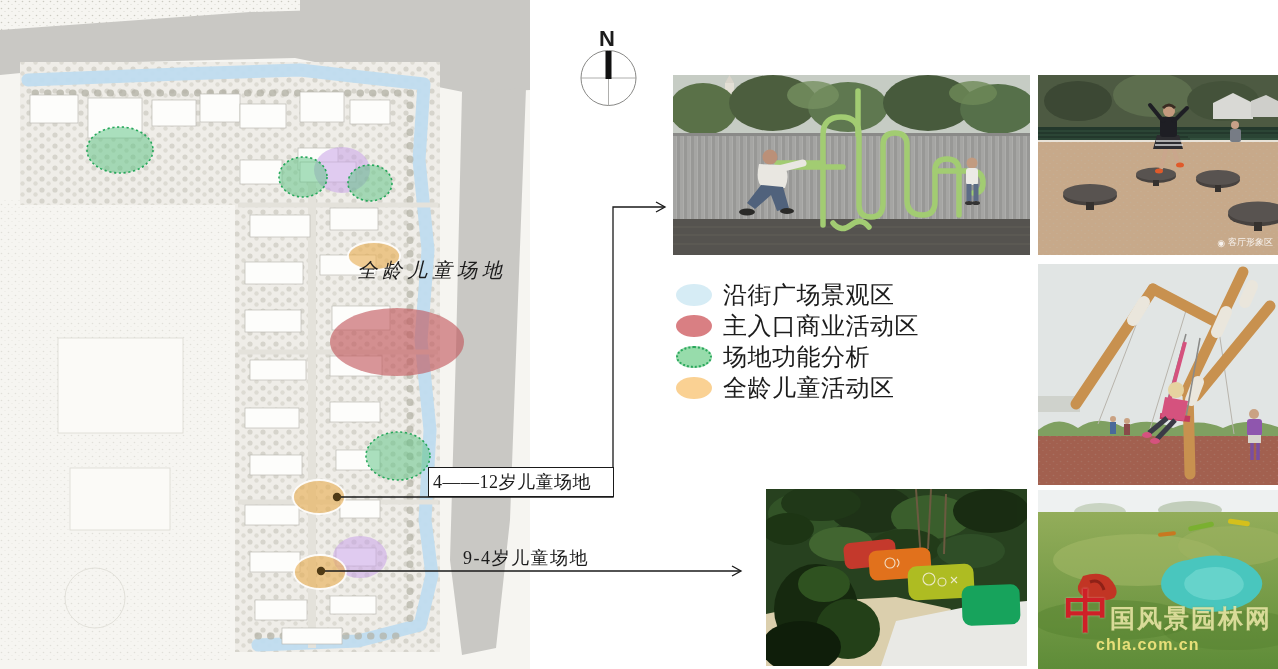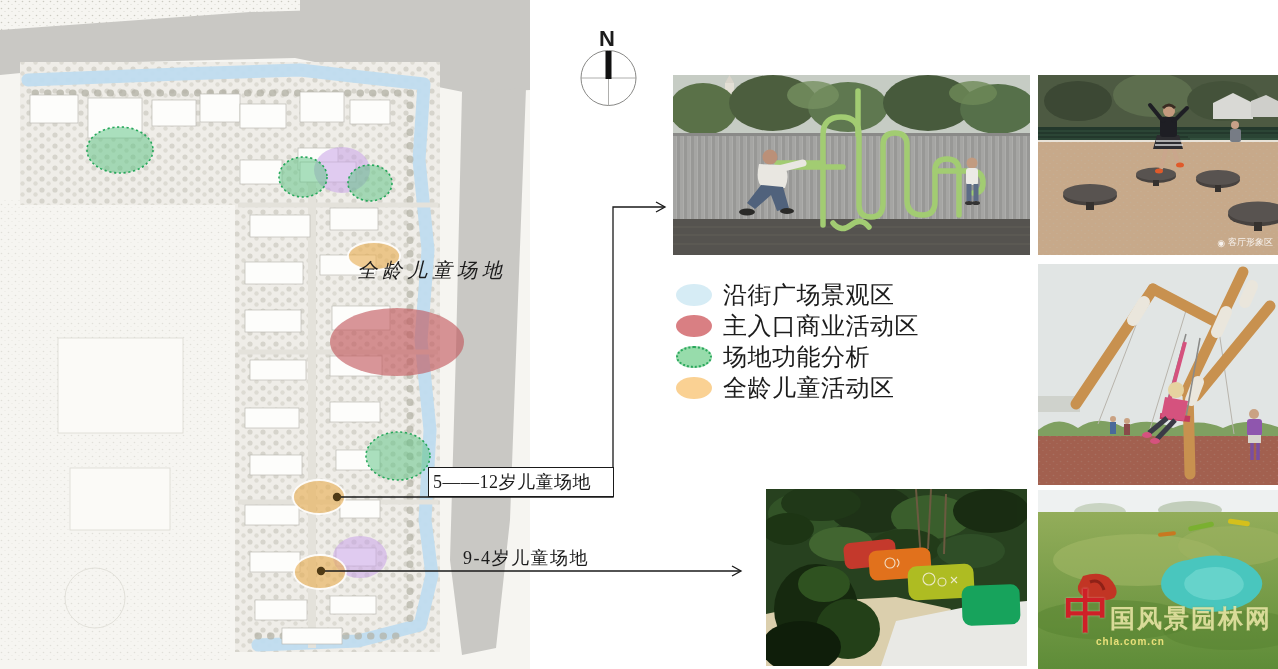--- a/index.html
+++ b/index.html
@@ -33,21 +33,21 @@
   #photo4{left:766px;top:489px;width:261px;height:177px;}
   #photo5{left:1038px;top:490px;width:240px;height:179px;}
   
   #wm-photo2{right:5px;bottom:6px;font-size:9px;color:rgba(255,255,255,.85);
              font-family:"Liberation Sans",sans-serif;display:flex;align-items:center;gap:3px;z-index:2;}
   #wm5-row{left:26px;top:100px;display:flex;align-items:flex-start;z-index:2;}
   #wm5-logo{font-size:46px;line-height:44px;font-weight:bold;color:#cf2027;
             text-shadow:0 0 2px rgba(255,255,255,.5);}
   #wm5-text{font-size:25px;font-weight:bold;letter-spacing:2px;margin-top:12px;
             color:rgba(244,238,176,.8);text-shadow:0 0 2px rgba(120,150,60,.6);}
-  #wm5-url{left:58px;top:146px;font-size:10px;font-weight:bold;letter-spacing:1px;
+  #wm5-url{left:58px;top:146px;font-size:16px;font-weight:bold;letter-spacing:1px;
            color:rgba(246,232,128,.9);font-family:"Liberation Sans",sans-serif;z-index:2;}
   #overlay{left:0;top:0;z-index:3;pointer-events:none;}
   #plan{left:0;top:0;z-index:1;}
 </style>
 </head>
 <body>
 
 <div id="stage">
 
   <svg id="plan" class="abs" width="530" height="669" viewBox="0 0 530 669">
@@ -146,21 +146,21 @@
       <circle cx="608.5" cy="78" r="27.5" fill="none" stroke="#7a7a78" stroke-width="0.9"></circle>
       <line x1="581" y1="78" x2="636" y2="78" stroke="#9a9a98" stroke-width="0.8"></line>
       <line x1="608.5" y1="50.5" x2="608.5" y2="105.5" stroke="#9a9a98" stroke-width="0.8"></line>
       <rect x="605.5" y="51" width="6" height="28" fill="#111"></rect>
     </g>
   </svg>
 
   <div id="north-label" class="abs">N</div>
 
   <div id="lbl-all-ages" class="abs plan-label">全龄儿童场地</div>
-  <div id="lbl-4-12" class="abs plan-label">5——12岁儿童场地</div>
+  <div id="lbl-4-12" class="abs plan-label">4——12岁儿童场地</div>
   <div id="lbl-0-4" class="abs plan-label">9-4岁儿童场地</div>
 
   <div id="legend" class="abs">
     <div class="lg-row">
       <span class="lg-swatch" style="background: rgb(214, 236, 245);"></span>
       <span class="lg-label">沿街广场景观区</span>
     </div>
     <div class="lg-row">
       <span class="lg-swatch" style="background: rgb(217, 127, 131);"></span>
       <span class="lg-label">主入口商业活动区</span>

